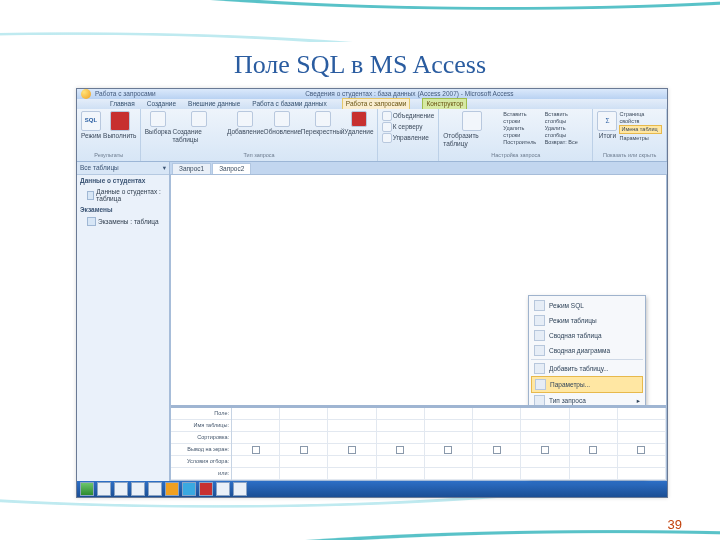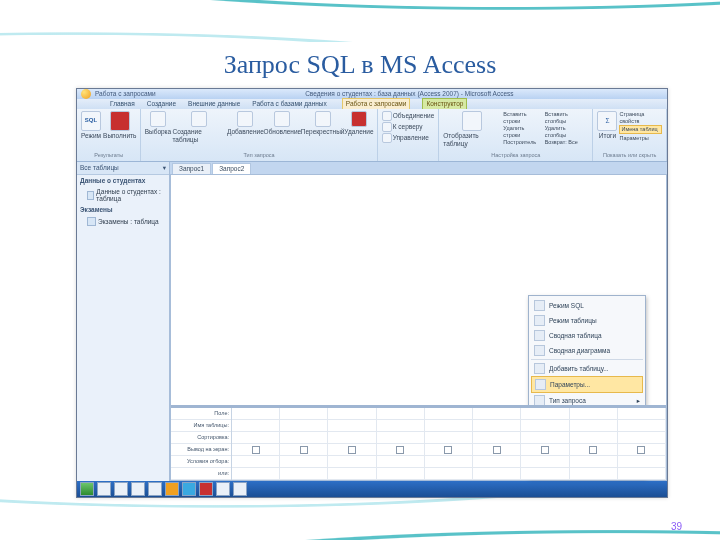--- a/index.html
+++ b/index.html
@@ -5,21 +5,21 @@
   html,body{margin:0;padding:0;width:720px;height:540px;font-family:"Segoe UI",Tahoma,sans-serif;background:#fff;overflow:hidden}
   
   .wave{position:absolute;left:0;right:0;height:42px;pointer-events:none}
   .wave.top{top:0;background:
     radial-gradient(120% 200% at 10% 180%, transparent 48%, #bfeaf0 49% 51%, transparent 52%),
     radial-gradient(130% 220% at 70% -90%, transparent 48%, #59c2c8 49% 51%, transparent 52%)}
   .wave.bottom{bottom:0;background:
     radial-gradient(120% 200% at 30% -80%, transparent 48%, #bfeaf0 49% 51%, transparent 52%),
     radial-gradient(140% 240% at 85% 200%, transparent 48%, #59c2c8 49% 51%, transparent 52%)}
   .slide-title{position:absolute;top:50px;left:0;right:0;text-align:center;font-size:26px;color:#2a5ca0;font-family:"Times New Roman",serif}
-  .page-num{position:absolute;right:38px;bottom:8px;font-size:10px;color:#8b5cf6}
+  .page-num{position:absolute;right:38px;bottom:8px;font-size:13px;color:#c2410c}
   
   .shot{position:absolute;left:76px;top:88px;width:590px;height:408px;border:1px solid #6a7a95;box-shadow:0 0 4px rgba(0,0,0,.15);display:flex;flex-direction:column;font-size:6.5px;line-height:1.2;background:#c9dbf0}
   .titlebar{height:10px;background:linear-gradient(#dbe9fb,#b9d2f2);display:flex;align-items:center;padding:0 4px;color:#435a7c}
   .titlebar .orb{width:10px;height:10px;border-radius:50%;background:radial-gradient(circle at 30% 30%,#ffe27a,#f0a020);margin-right:4px}
   .titlebar .spacer{flex:1}
   .ribbon-tabs{height:10px;background:linear-gradient(#e4edf9,#cfe0f4);display:flex;align-items:flex-end;padding-left:30px;gap:6px;color:#35506e}
   .ribbon-tabs span{padding:1px 3px}
   .ribbon-tabs .ctx{background:#f9edd0;border:1px solid #e4c86a;border-bottom:none;color:#6a5413;margin-left:6px}
   .ribbon-tabs .ctx.active{background:#d6e9a3;border-color:#9fbd4e}
   .ribbon{height:52px;background:linear-gradient(#eef4fb,#d7e6f6);border-bottom:1px solid #9cb6d6;display:flex}
@@ -59,21 +59,21 @@
   .ctxmenu hr{border:none;border-top:1px solid #cfd9e6;margin:1px 0}
   
   .taskbar{height:16px;background:linear-gradient(#2d6fc6,#1b4e94);display:flex;align-items:center;gap:3px;padding:0 3px}
   .taskbar .tb{width:12px;height:12px;background:#eaf0f8;border:1px solid #8aa3c4}
 </style>
 </head>
 <body>
 
 <div class="wave top"></div>
 <div class="wave bottom"></div>
-<div class="slide-title">Запрос SQL в MS Access</div>
+<div class="slide-title">Поле SQL в MS Access</div>
 <div class="page-num">39</div>
 
 <div class="shot">
 
   <div class="titlebar">
     <div class="orb"></div>
     <span>Работа с запросами</span>
     <span class="spacer"></span>
     <span>Сведения о студентах : база данных (Access 2007) - Microsoft Access</span>
     <span class="spacer"></span>

